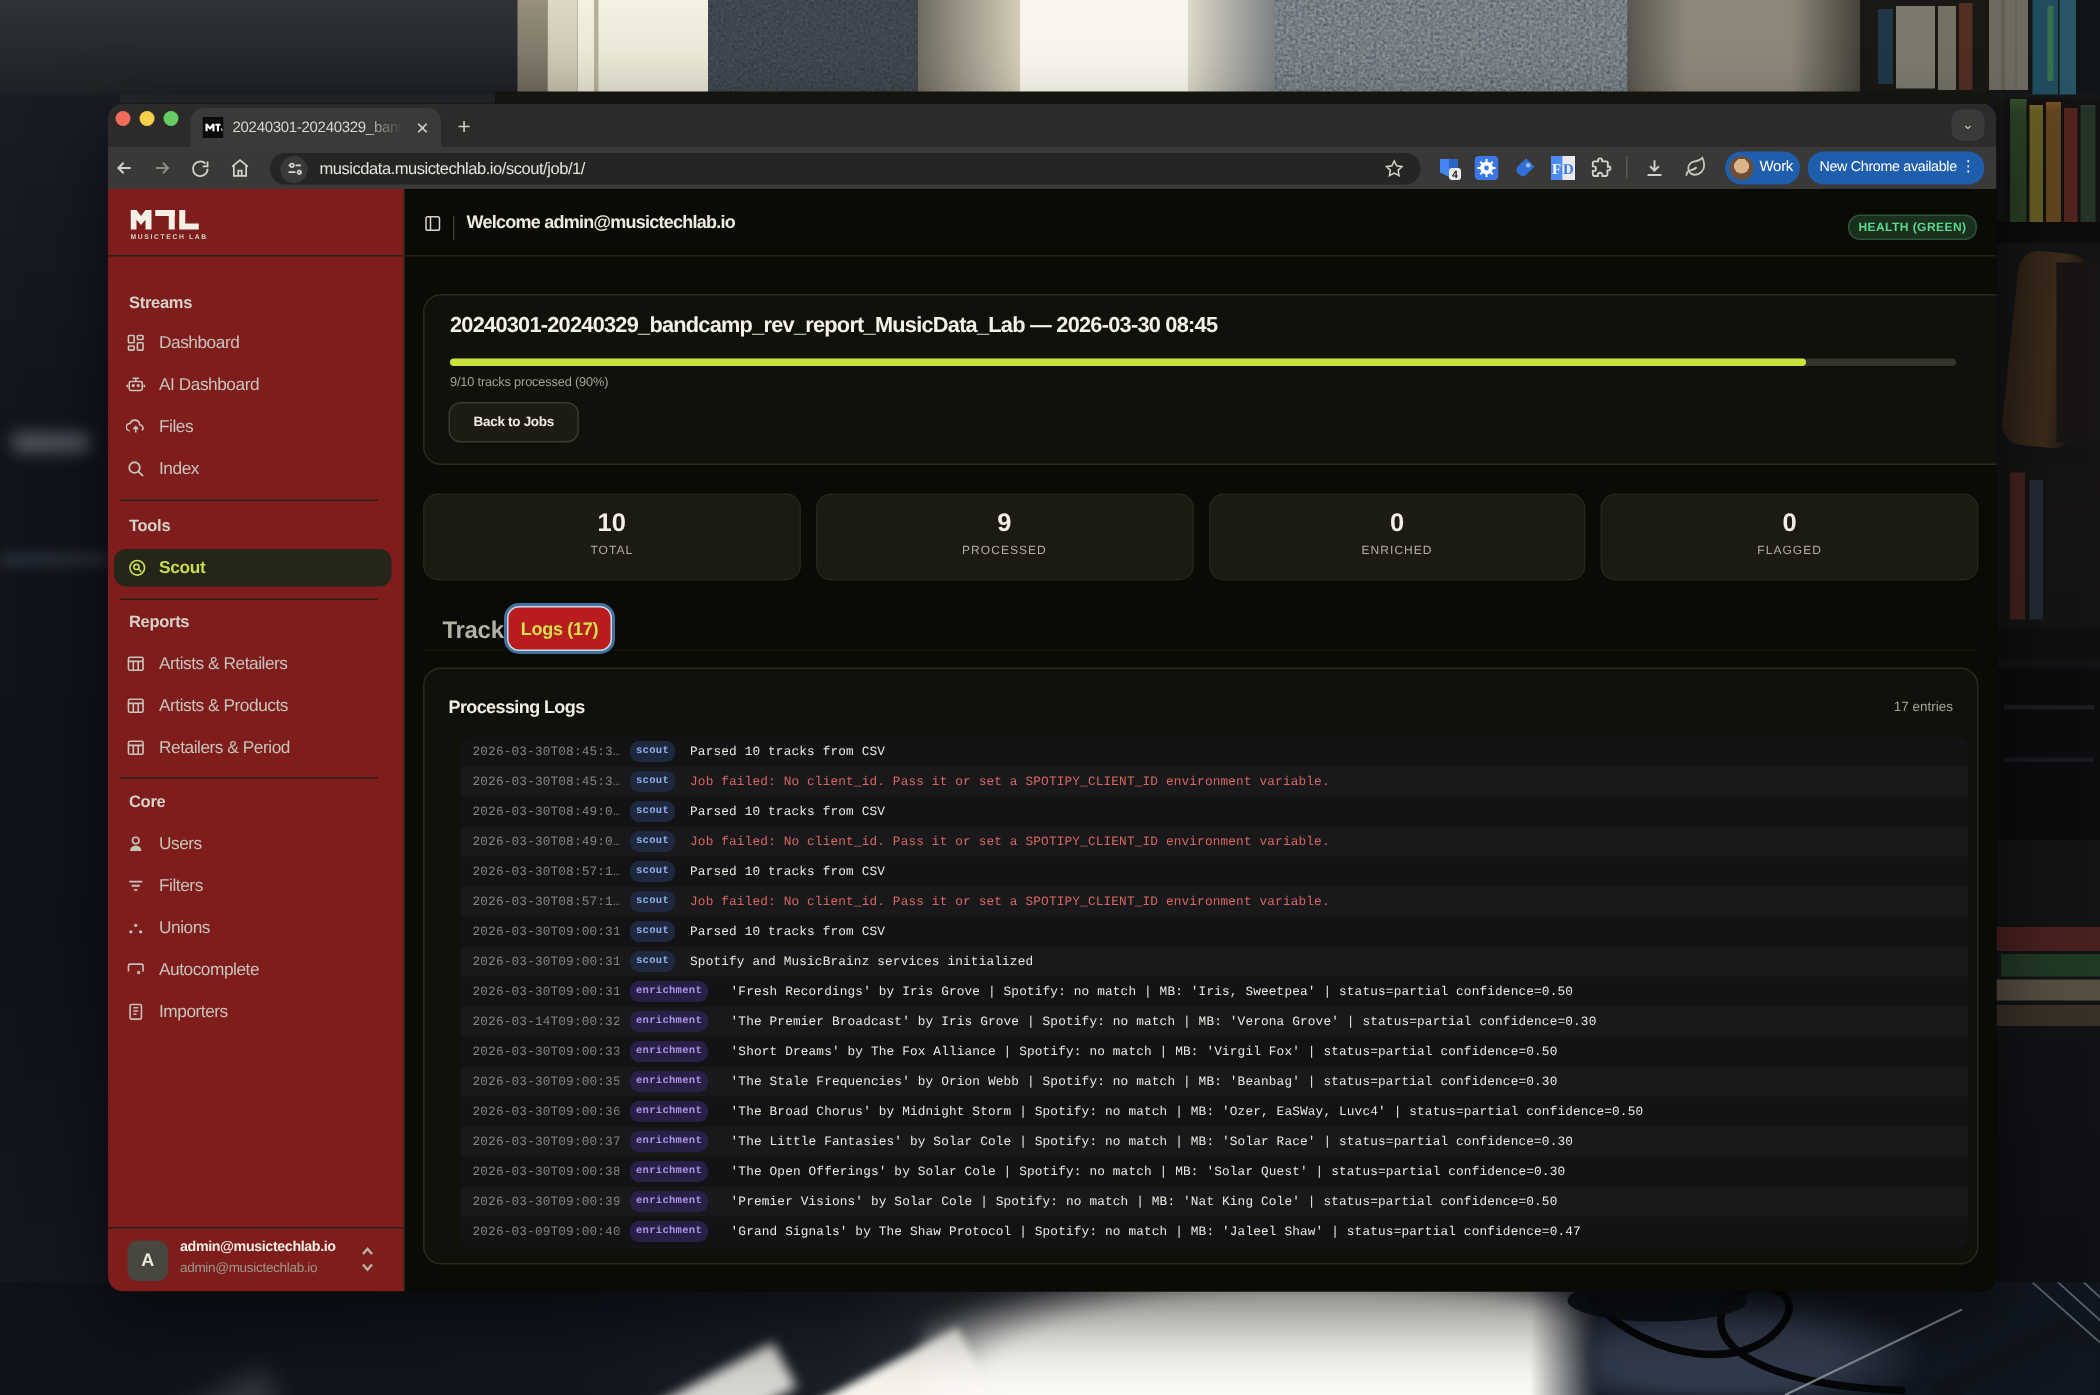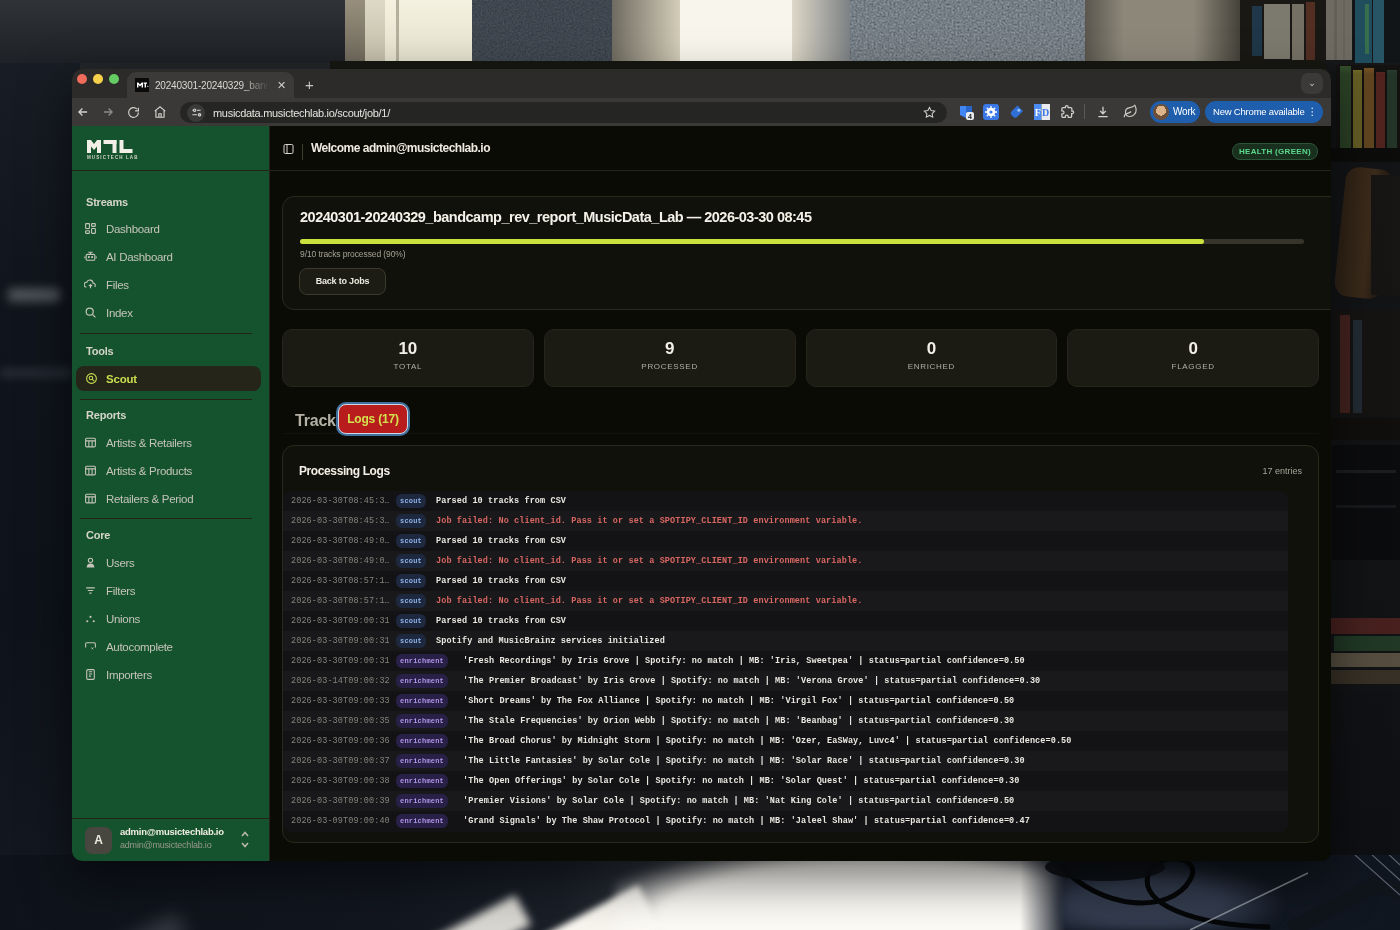--- a/index.html
+++ b/index.html
@@ -19,21 +19,21 @@
 .tl{position:absolute;top:4.5px;width:10px;height:10px;border-radius:50%}
 #tab{position:absolute;left:55px;top:3px;width:167px;height:26px;background:#3b3a38;border-radius:9px 9px 0 0;display:flex;align-items:center;padding:0 8px;color:#d9d8d4;font-size:10px;letter-spacing:-0.2px}
 #tabtitle{white-space:nowrap;overflow:hidden;width:117px;-webkit-mask-image:linear-gradient(90deg,#000 75%,transparent 98%)}
 #newtab{position:absolute;left:233px;top:7px;color:#c8c7c3;font-size:15px;font-weight:400}
 #tsearch{position:absolute;right:8px;top:4px;width:22px;height:21px;border-radius:7px;background:#3b3a38;color:#cfcecb;text-align:center;font-size:9px;line-height:21px}
 #toolbar{position:relative;height:28px;background:#3a3937;display:flex;align-items:center}
 .ticon{color:#d2d1cd;margin-left:0}
 #urlbar{position:absolute;left:108px;top:4px;width:767px;height:21px;background:#252524;border-radius:11px;display:flex;align-items:center;color:#e4e3df;font-size:11px;letter-spacing:-0.3px}
 #appwrap{position:relative;height:735px;background:#0b0b05;display:flex}
 
-#sidebar{width:198px;height:735px;background:#14532d;border-right:1px solid #22221736;flex:none;position:relative;border-right:1px solid #242418}
+#sidebar{width:198px;height:735px;background:#7f1d1d;border-right:1px solid #22221736;flex:none;position:relative;border-right:1px solid #242418}
 #sblogo{height:45px;border-bottom:1px solid #242418;position:relative}
 .navlabel{color:#d6d4c9;font-weight:bold;font-size:11px;letter-spacing:-0.2px;position:absolute;left:14px}
 .navitem{position:absolute;left:14px;display:flex;align-items:center;color:#c6c4ba;font-size:11.5px;letter-spacing:-0.3px}
 .navitem svg{margin-right:9px;width:13px;height:13px;margin-left:-2px}
 .navdiv{position:absolute;left:8px;width:172px;border-top:1px solid #232318}
 #scout{position:absolute;left:4px;top:240px;width:185px;height:25px;background:#25251a;border-radius:8px;display:flex;align-items:center;color:#c9dd4d;font-size:11.5px;letter-spacing:-0.2px;font-weight:bold}
 #sbfooter{position:absolute;left:0;bottom:0;width:100%;height:43px;border-top:1px solid #242418}
 
 #main{flex:1;position:relative;background:#0b0b05}
 #apphead{height:45px;border-bottom:1px solid #232317;position:relative}
@@ -51,28 +51,28 @@
 #stats{position:absolute;left:0;top:158px;width:1037px;display:flex;gap:10px}
 .stat{flex:1;height:58px;background:#1b1a13;border:1px solid #26251b;border-radius:10px;text-align:center;padding-top:9px}
 .statn{color:#f2efe6;font-size:17px;font-weight:bold;line-height:20px}
 .statl{color:#b2b0a5;font-size:8px;letter-spacing:0.7px;margin-top:3px}
 #tabrow{position:absolute;left:0;top:233px;width:1037px;height:30px;border-bottom:1px solid #20201456}
 #tabtracks{position:absolute;left:13px;top:8px;color:#b3b1a6;font-size:16px;letter-spacing:-0.2px;font-weight:bold}
 #tablogs{position:absolute;left:56px;top:0px;width:70px;height:30px;background:#b91c1c;border:1px solid #cdd9e4;border-radius:8px;box-shadow:0 0 0 2px #41729f;color:#d3e24f;font-size:12px;letter-spacing:-0.2px;font-weight:bold;text-align:center;line-height:28px}
 #logspanel{position:absolute;left:0;top:274px;width:1037px;height:398px}
 #logstitle{position:absolute;left:16px;top:18px;color:#f2efe6;font-size:12px;letter-spacing:-0.4px;font-weight:bold}
 #logscount{position:absolute;right:16px;top:20px;color:#a6a499;font-size:9px}
-#logbox{position:absolute;left:0;top:45px;width:1005px;height:341px;background:#131316;border-radius:8px;overflow:hidden;font-family:"Liberation Mono",monospace}
+#logbox{position:absolute;left:24px;top:45px;width:1005px;height:341px;background:#131316;border-radius:8px;overflow:hidden;font-family:"Liberation Mono",monospace}
 .lrow{height:20px;display:flex;align-items:center;padding-left:8px}
 .lrow:nth-child(even){background:rgba(255,255,255,.028)}
 .lts{color:#85837a;font-size:8.5px;width:98px;margin-right:7px;flex:none;white-space:nowrap;overflow:hidden;letter-spacing:.1px}
 .lbadge{flex:none;font-size:7px;font-weight:bold;border-radius:6px;padding:2.5px 4px 3px;letter-spacing:.2px}
 .bscout{background:#1e2940;color:#8fb1e8;margin-right:10px}
 .benr{background:#292047;color:#ad93e6;margin-right:15px}
-.lmsg{color:#eae8e0;font-size:8.5px;font-weight:bold;white-space:nowrap;letter-spacing:.1px}
+.lmsg{color:#eae8e0;font-size:8.5px;font-weight:normal;white-space:nowrap;letter-spacing:.1px}
 .lerr{color:#d96661}
 </style>
 </head>
 <body>
 <div id="scene">
   <div id="topband"></div>
 
   <div class="tb" style="left:0;width:345px;background:linear-gradient(180deg,#2f3338,#1e2125)"></div>
   <div class="tb" style="left:345px;width:20px;background:linear-gradient(180deg,#978f7c,#6f695c)"></div>
   <div class="tb" style="left:365px;width:20px;background:linear-gradient(180deg,#ded9c6,#c2bca8)"></div>

